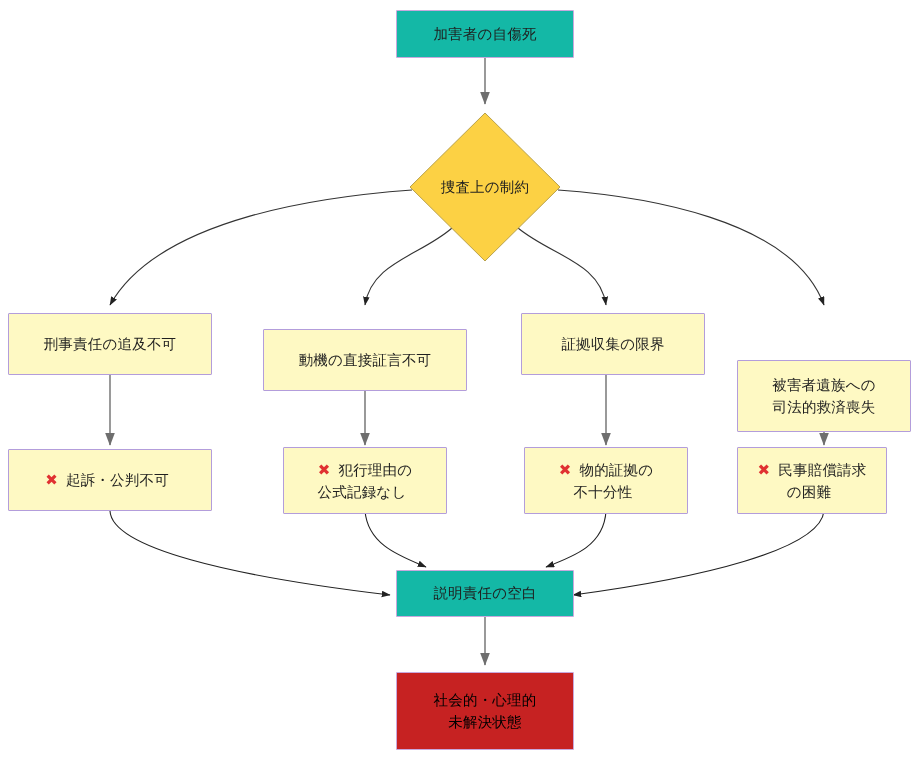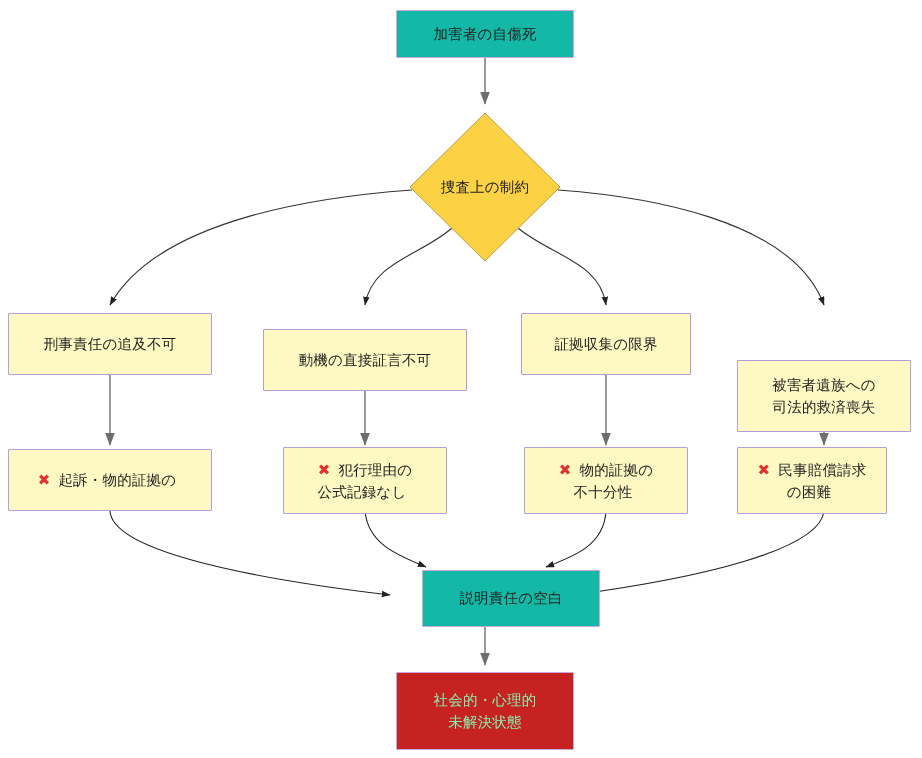--- a/index.html
+++ b/index.html
@@ -51,21 +51,21 @@
   }
   .n-red {
     border: 1px solid #c8a8dd;
     background: #14b8a6;
     border-radius: 1px;
   }
   .n-darkred {
     border: 1px solid #c8a8dd;
     background: #c62222;
     border-radius: 1px;
-    color: #86efac;
+    color: #000000;
   }
   .n-diamond {
     border: none;
     background: transparent;
   }
   .diamond-shape {
     position: absolute;
     left: 0;
     top: 0;
     width: 100%;
@@ -135,32 +135,32 @@
   </div>
 
   <div class="node n-rect" style="left:8px; top:313px; width:204px; height:62px;">
     <span class="label">刑事責任の追及不可</span>
   </div>
 
   <div class="node n-rect" style="left:263px; top:313px; width:204px; height:62px;margin-top:16px;">
     <span class="label">動機の直接証言不可</span>
   </div>
 
-  <div class="node n-rect" style="left:521px; top:313px; width:170px; height:62px;">
+  <div class="node n-rect" style="left:521px; top:313px; width:184px; height:62px;">
     <span class="label">証拠収集の限界</span>
   </div>
 
   <div class="node n-rect" style="left:737px; top:313px; width:174px; height:72px;margin-top:47px;">
     <span class="label">被害者遺族への
 司法的救済喪失</span>
   </div>
 
   <div class="node n-rect" style="left:8px; top:449px; width:204px; height:62px;">
     <span class="xrow">
-      <span class="xmark">✖</span><span class="label" style="display:inline">起訴・物的証拠の</span>
+      <span class="xmark">✖</span><span class="label" style="display:inline">起訴・公判不可</span>
     </span>
   </div>
 
   <div class="node n-rect" style="left:283px; top:447px; width:164px; height:67px;">
     <span>
       <span class="xmark">✖</span><span class="label" style="display:inline">犯行理由の
 公式記録なし</span>
     </span>
   </div>
 
@@ -171,21 +171,21 @@
     </span>
   </div>
 
   <div class="node n-rect" style="left:737px; top:447px; width:150px; height:67px;align-items:center;">
     <span>
       <span class="xmark">✖</span><span class="label" style="display:inline">民事賠償請求
 の困難</span>
     </span>
   </div>
 
-  <div class="node n-red" style="left:396px; top:570px; width:178px; height:57px;margin-left:26px;">
+  <div class="node n-red" style="left:396px; top:570px; width:178px; height:47px;">
     <span class="label">説明責任の空白</span>
   </div>
 
   <div class="node n-darkred" style="left:396px; top:672px; width:178px; height:78px;">
     <span class="label">社会的・心理的
 未解決状態</span>
   </div>
 
 </div>
 

